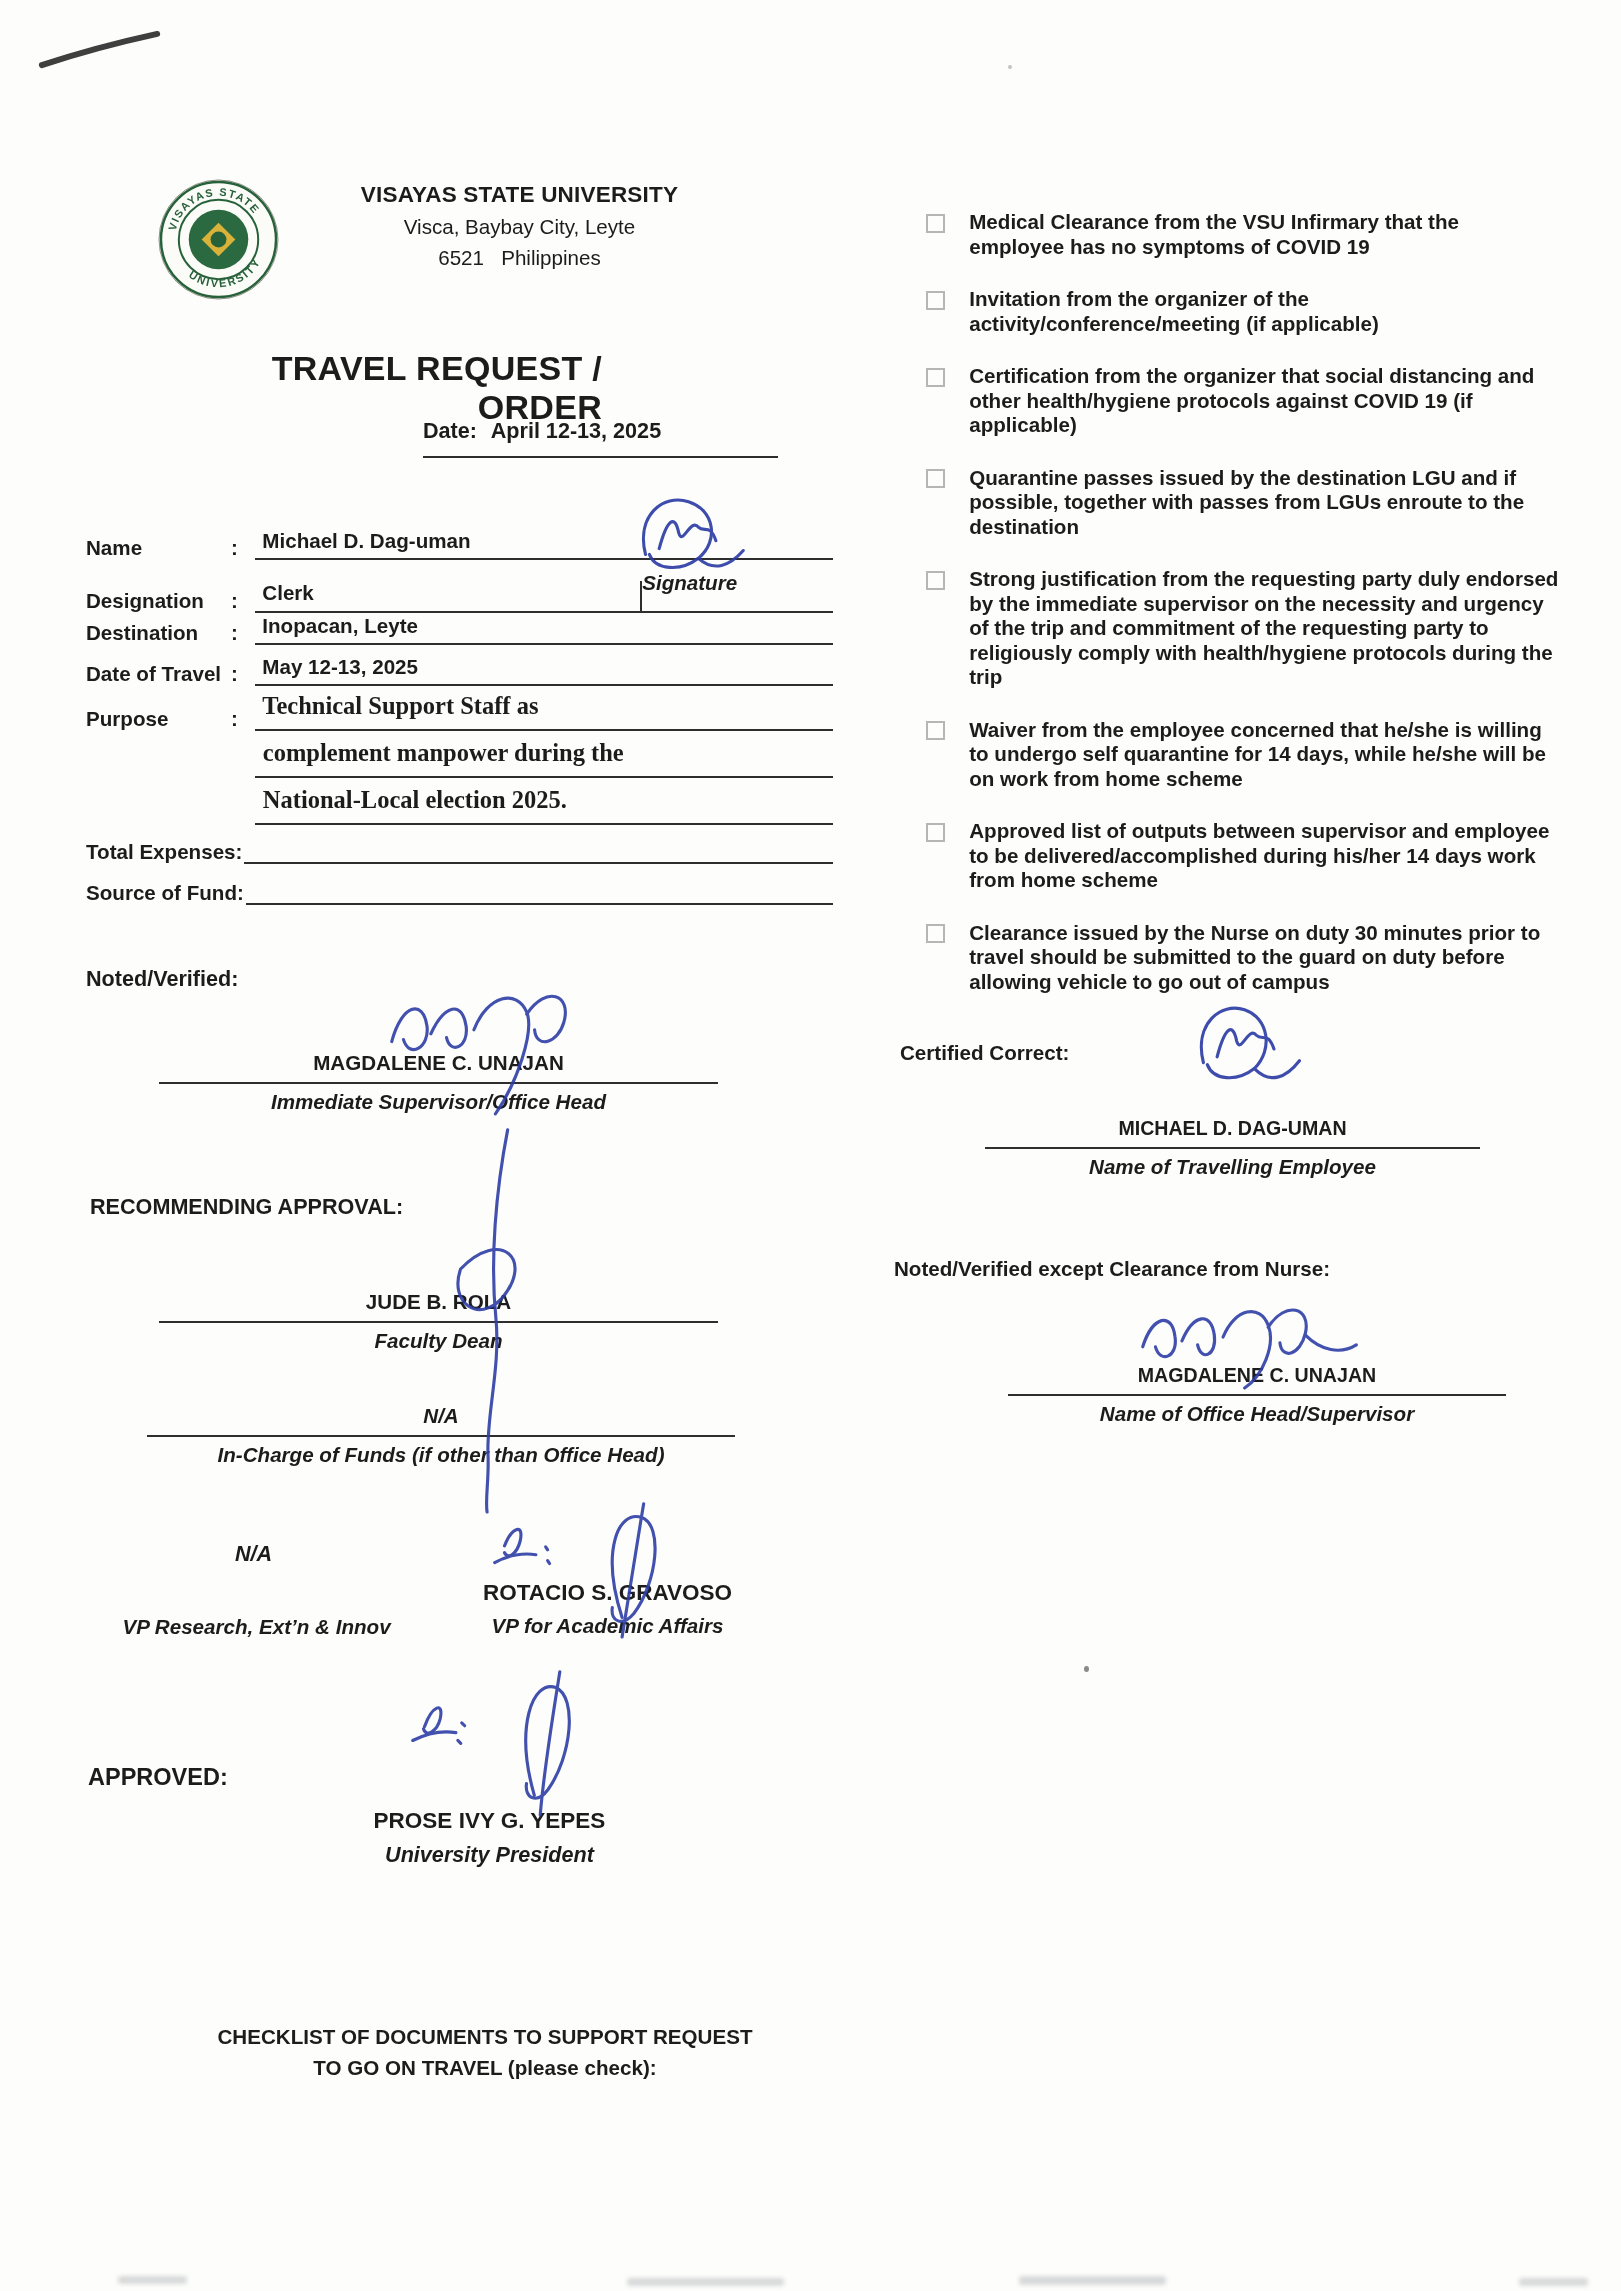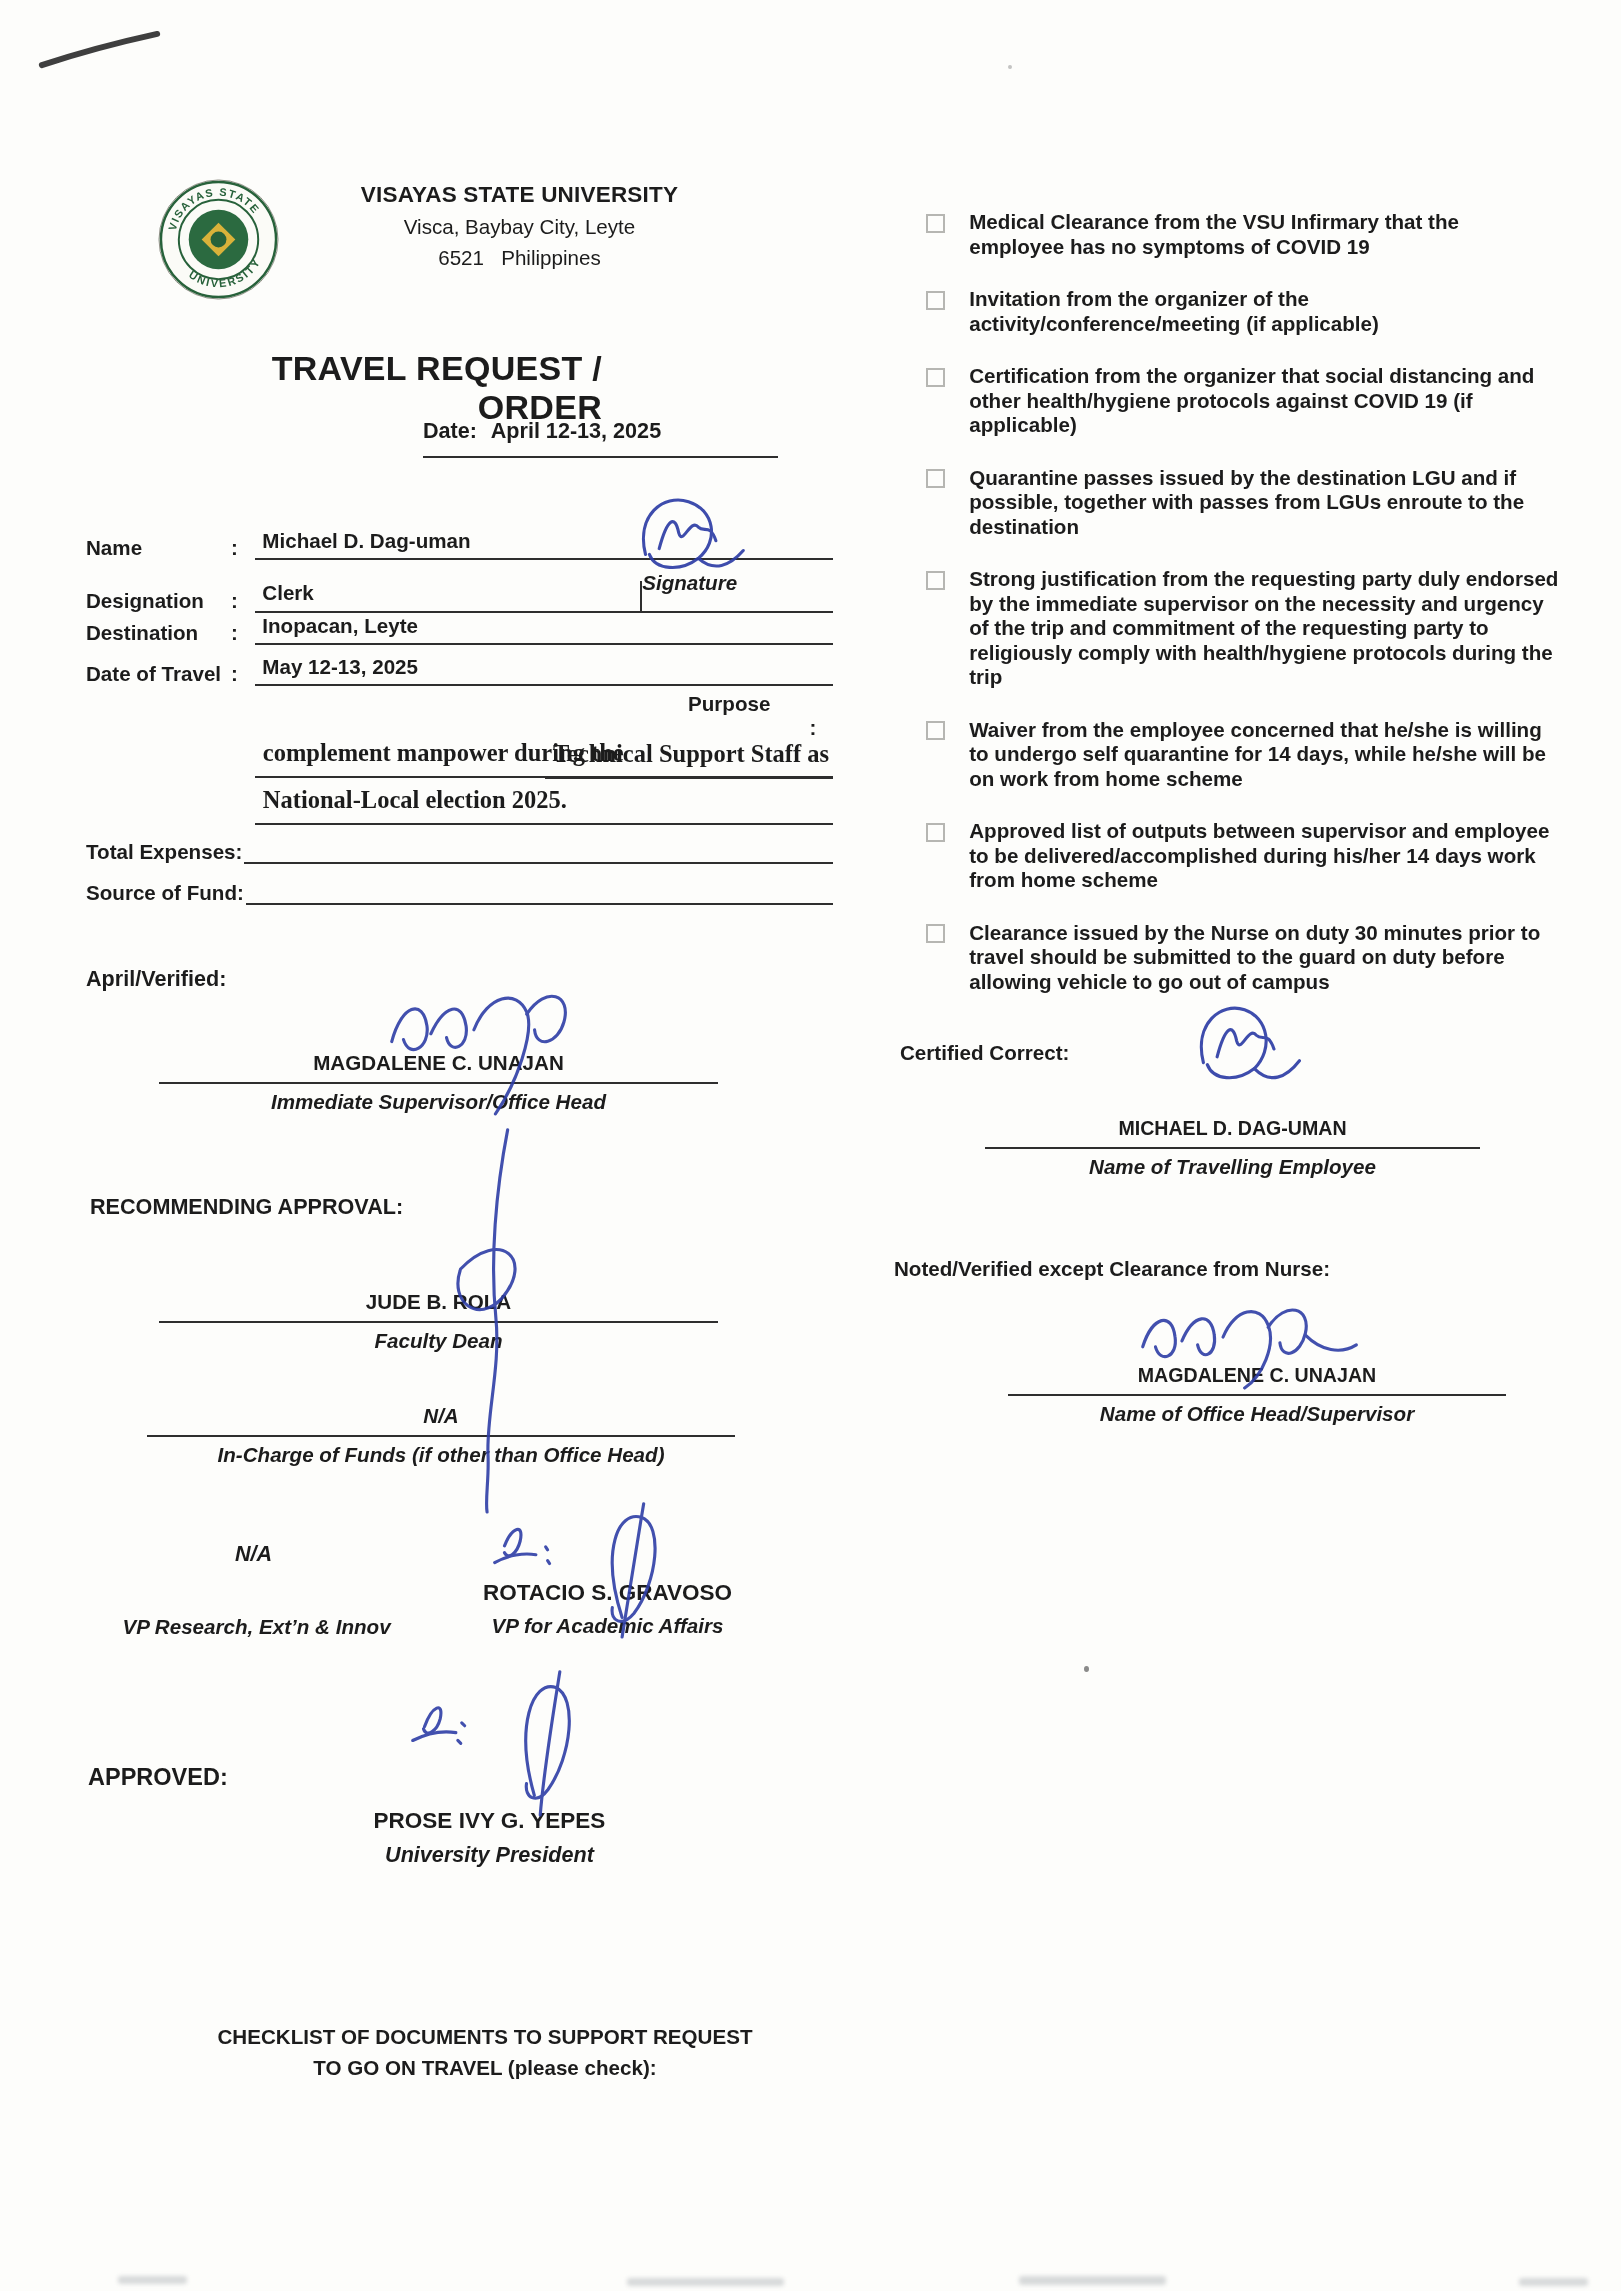--- a/index.html
+++ b/index.html
@@ -117,21 +117,21 @@
     <span class="fcolon">:</span>
     <span class="fline">Inopacan, Leyte</span>
   </div>
 
   <div class="frow" style="top:655px;">
     <span class="flabel">Date of Travel</span>
     <span class="fcolon">:</span>
     <span class="fline">May 12-13, 2025</span>
   </div>
 
-  <div class="frow" style="top:692px;flex-direction:column;">
+  <div class="frow" style="top:692px;">
     <span class="flabel">Purpose</span>
     <span class="fcolon">:</span>
     <span class="fline serifline"><span class="serif">Technical Support Staff as</span></span>
   </div>
   <div class="frow" style="top:739px;">
     <span class="findent"></span>
     <span class="fline serifline"><span class="serif">complement manpower during the</span></span>
   </div>
   <div class="frow" style="top:786px;">
     <span class="findent"></span>
@@ -142,21 +142,21 @@
     <span class="flabelw">Total Expenses:</span>
     <span class="fline"></span>
   </div>
 
   <div class="frow" style="top:874px;">
     <span class="flabelw">Source of Fund:</span>
     <span class="fline"></span>
   </div>
 
 
-  <div class="seclabel" style="left:86px;top:966px;">April/Verified:</div>
+  <div class="seclabel" style="left:86px;top:966px;">Noted/Verified:</div>
 
   <div class="sigblock" style="left:159px;top:1051px;width:559px;">
     <div class="sig-name">MAGDALENE C. UNAJAN</div>
     <div class="sig-title">Immediate Supervisor/Office Head</div>
   </div>
 
   <div class="seclabel" style="left:90px;top:1194px;">RECOMMENDING APPROVAL:</div>
 
   <div class="sigblock" style="left:159px;top:1290px;width:559px;">
     <div class="sig-name">JUDE B. ROLA</div>

